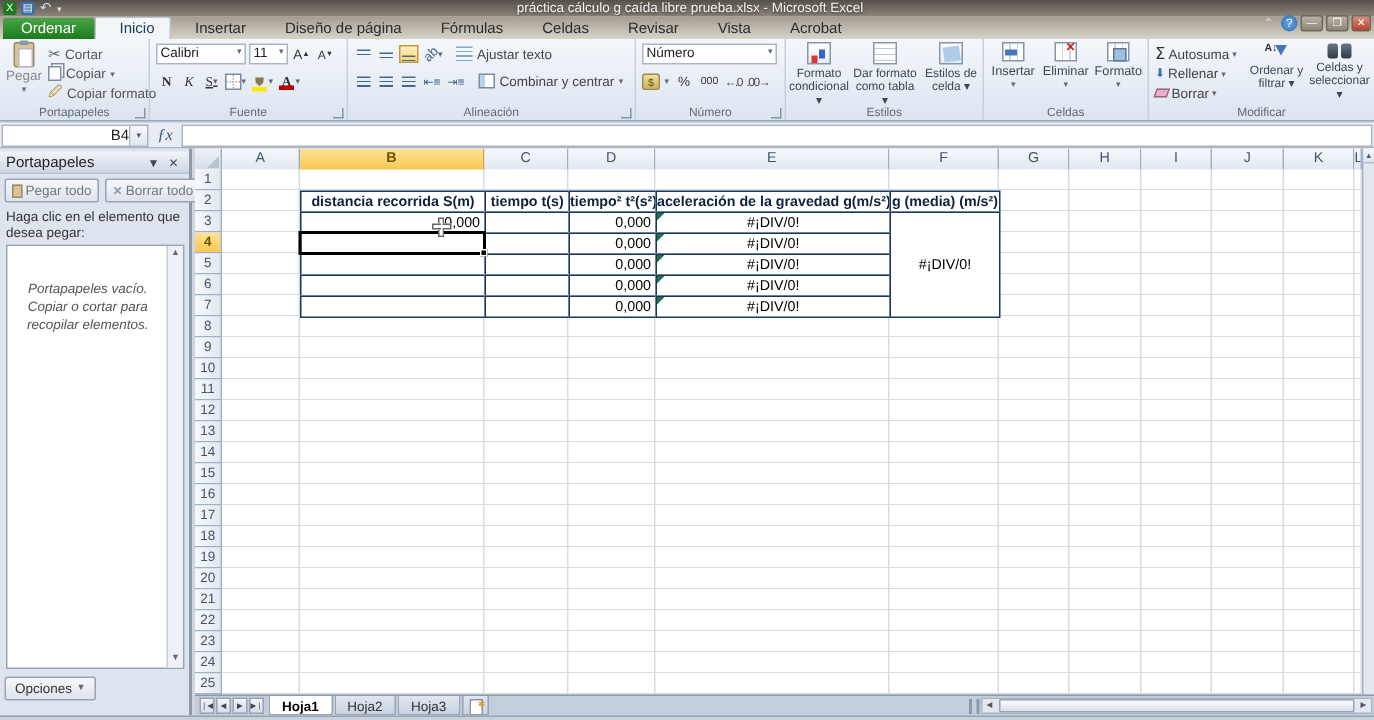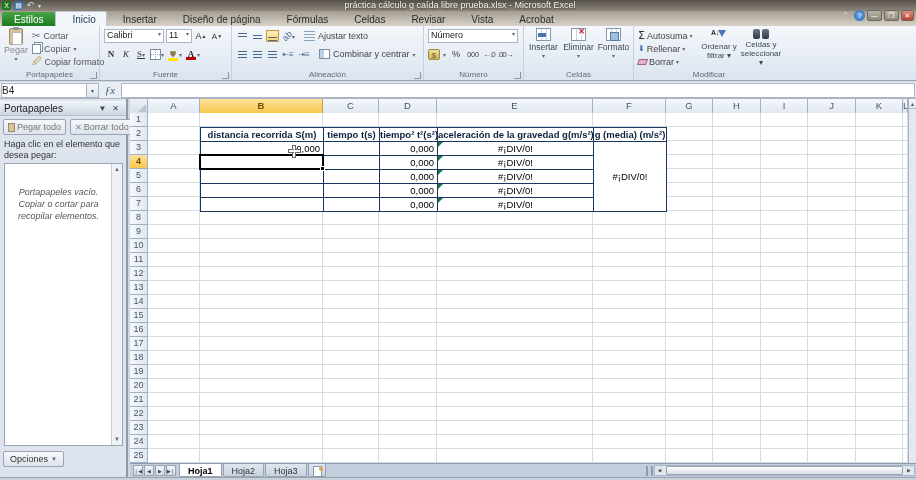--- a/index.html
+++ b/index.html
@@ -110,21 +110,21 @@
   .ed-big { position:absolute; top:2px; width:42px; text-align:center; font-size:8px; color:#3d4754; line-height:9px; }
   .ic-sort { width:16px; height:14px; margin:0 auto; position:relative; font-size:7px; font-weight:bold; color:#333; }
   .ic-sort::before { content:"A↓"; position:absolute; left:0; top:0; }
   .ic-sort::after { content:""; position:absolute; right:1px; top:2px; border-left:4px solid transparent; border-right:4px solid transparent; border-top:7px solid #4a74b8; }
   .ic-binoc { width:16px; height:12px; margin:0 auto; position:relative; }
   .ic-binoc::before, .ic-binoc::after { content:""; position:absolute; top:1px; width:7px; height:10px; background:linear-gradient(#6a7686,#2f3a48); border-radius:2px; }
   .ic-binoc::before { left:0; } .ic-binoc::after { right:0; }
 
   
   #fbar { left:0; top:82px; width:916px; height:17px; background:#e8edf4; border-bottom:1px solid #aab4c4; display:flex; align-items:center; }
-  #namebox { width:86px; height:15px; background:#fff; border:1px solid #aab4c4; margin-left:1px; text-align:left; line-height:14px; font-size:10px; color:#222; }
+  #namebox { width:86px; height:15px; background:#fff; border:1px solid #aab4c4; margin-left:1px; text-align:right; line-height:14px; font-size:10px; color:#222; }
   #name-dd { width:12px; height:15px; background:linear-gradient(#f4f7fa,#dfe6ef); border:1px solid #aab4c4; border-left:none; font-size:6px; color:#556; text-align:center; line-height:14px; }
   #fx { width:22px; text-align:center; font-style:italic; font-family:"Liberation Serif",serif; color:#3d5a7a; font-size:11px; }
   #finput { flex:1; height:15px; background:#fff; border:1px solid #aab4c4; margin-right:1px; font-size:10px; padding:0 3px; line-height:14px; }
 
   
   #pane { left:0; top:99px; width:128px; height:378px; background:#dde4ee; border-right:2px solid #8e99a9; }
   #pane-hd { position:absolute; left:0; top:2px; width:126px; height:15px; display:flex; align-items:center; padding:0 4px; background:linear-gradient(#f2f5f9,#ccd6e4); border-bottom:1px solid #b5bfce; font-size:10px; color:#222; }
   #pane-hd .sp { flex:1; }
   .ph-btn { font-size:8px; color:#445; padding:0 3px; }
   #pane-btns { position:absolute; left:3px; top:20px; display:flex; gap:4px; }
@@ -208,21 +208,21 @@
 <div id="win-controls" class="abs">
   <span class="wc-chev">⌃</span>
   <span class="wc-help">?</span>
   <span class="wc-btn">—</span>
   <span class="wc-btn">❐</span>
   <span class="wc-btn wc-close">✕</span>
 </div>
 
 <div id="tabrow" class="abs">
   <div id="ribbon-tabs">
-      <div class="rtab file">Estilos</div>
+      <div class="rtab file">Ordenar</div>
       <div class="rtab active">Inicio</div>
       <div class="rtab">Insertar</div>
       <div class="rtab">Diseño de página</div>
       <div class="rtab">Fórmulas</div>
       <div class="rtab">Celdas</div>
       <div class="rtab">Revisar</div>
       <div class="rtab">Vista</div>
       <div class="rtab">Acrobat</div>
     </div>
 </div>
@@ -349,20 +349,35 @@
         <span class="dd">▾</span>
       <div class="mini-btn">%</div>
       <div class="mini-btn" style="font-size:7px">000</div>
       <div class="dec-ic">←.0</div>
       <div class="dec-ic">.00→</div>
     </div>
     <div class="rg-label">Número</div>
     <div class="rg-launch"></div>
   </div>
 
+  <div id="g-styles" class="rgroup">
+    <div class="big-btn" style="left:0px">
+      <div class="bb-ic cf"></div>
+      <div>Formato condicional ▾</div>
+    </div>
+    <div class="big-btn" style="left:44px">
+      <div class="bb-ic tbl"></div>
+      <div>Dar formato como tabla ▾</div>
+    </div>
+    <div class="big-btn" style="left:88px">
+      <div class="bb-ic cs"></div>
+      <div>Estilos de celda ▾</div>
+    </div>
+    <div class="rg-label">Estilos</div>
+  </div>
 
   <div id="g-cells" class="rgroup">
     <div class="cell-btn" style="left:2px">
       <div class="cb-ic ins"></div>
       <div>Insertar</div>
         <div class="dd">▾</div>
     </div>
     <div class="cell-btn" style="left:37px">
       <div class="cb-ic del"></div>
       <div>Eliminar</div>

